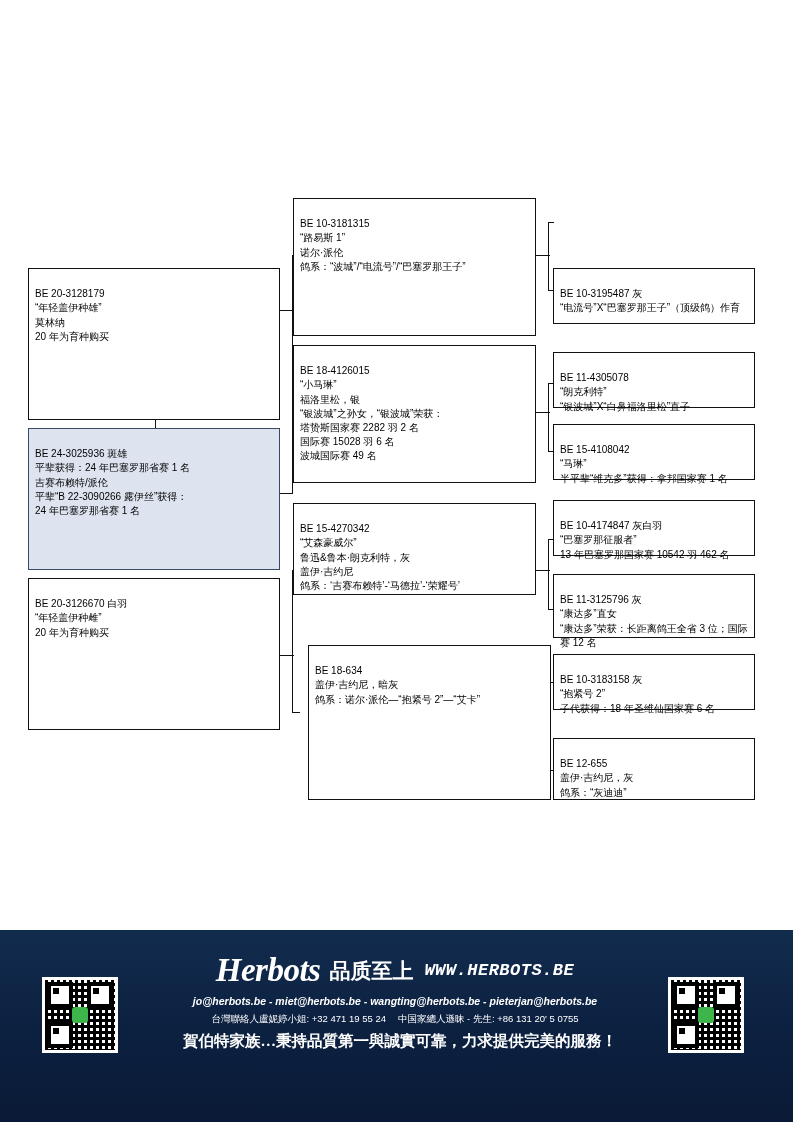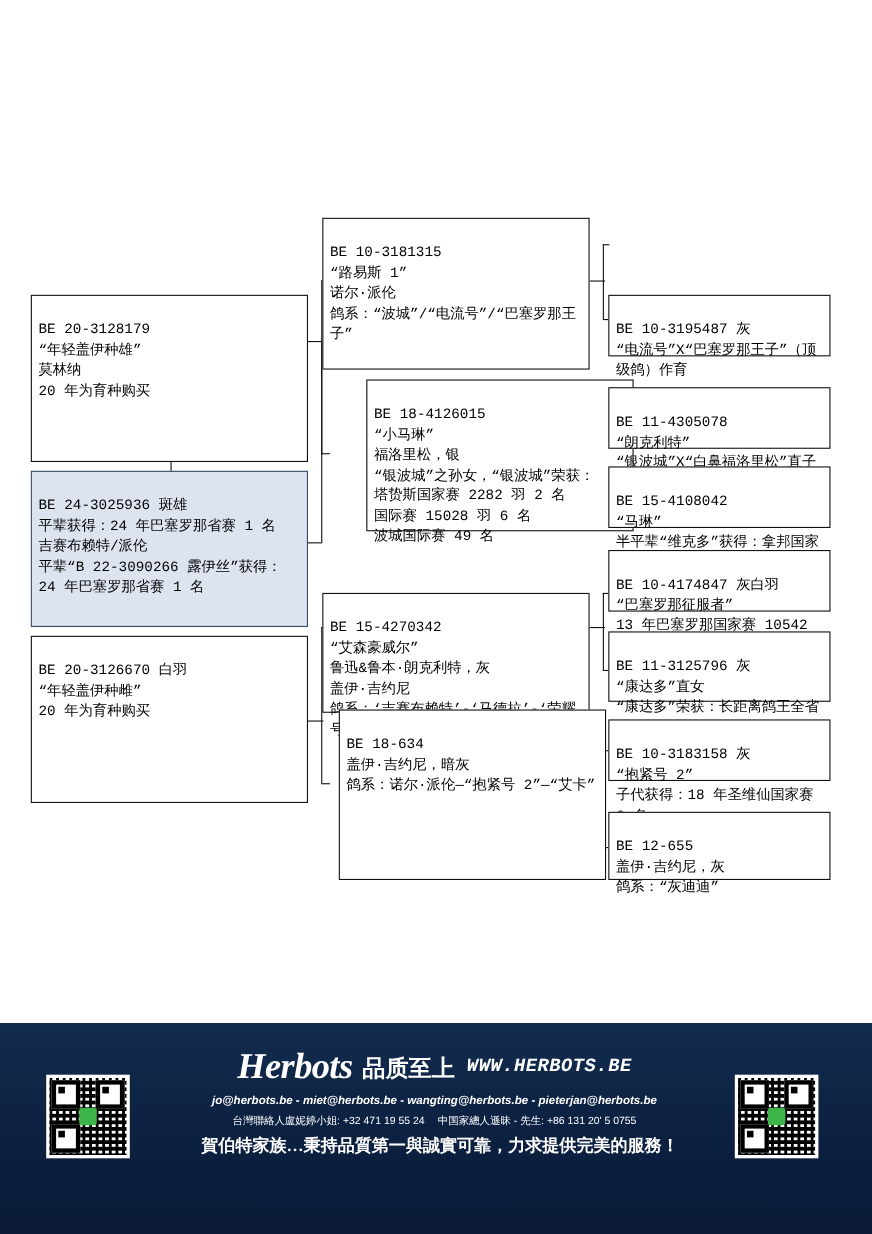--- a/index.html
+++ b/index.html
@@ -22,27 +22,26 @@
     top: 0;
     width: 793px;
     height: 930px;
   }
 
   .box {
     position: absolute;
     box-sizing: border-box;
     border: 1px solid #111111;
     background: #ffffff;
-    font-size: 13px;
+    font-size: 10px;
     line-height: 1.42;
     color: #000000;
     padding: 4px 5px 3px 6px;
     white-space: pre-line;
     letter-spacing: 0px;
-    font-family: Liberation Mono, monospace;
   }
   .box .ring {
     display: block;
   }
   .box.subject {
     background: #dde3ef;
     border: 1px solid #3a4a66;
   }
 
   .connector {
@@ -245,30 +244,30 @@
     <span class="ring">BE 20-3126670      白羽</span><span>“年轻盖伊种雌”
 20 年为育种购买</span>
   </div>
 
   <div class="box" style="left:293px; top:198px; width:243px; height:138px;">
     <span class="ring">BE 10-3181315</span><span>“路易斯 1”
 诺尔·派伦
 鸽系：“波城”/“电流号”/“巴塞罗那王子”</span>
   </div>
 
-  <div class="box" style="left:293px; top:345px; width:243px; height:138px;margin-left:40px;">
+  <div class="box" style="left:293px; top:345px; width:243px; height:138px;">
     <span class="ring">BE 18-4126015</span><span>“小马琳”
 福洛里松，银
 “银波城”之孙女，“银波城”荣获：
 塔贽斯国家赛 2282 羽 2 名
 国际赛 15028 羽 6 名
 波城国际赛 49 名</span>
   </div>
 
-  <div class="box" style="left:293px; top:503px; width:243px; height:109px;margin-top:36px;">
+  <div class="box" style="left:293px; top:503px; width:243px; height:92px;">
     <span class="ring">BE 15-4270342</span><span>“艾森豪威尔”
 鲁迅&amp;鲁本·朗克利特，灰
 盖伊·吉约尼
 鸽系：‘吉赛布赖特’-‘马德拉’-‘荣耀号’</span>
   </div>
 
   <div class="box" style="left:293px; top:645px; width:243px; height:155px;margin-left:15px;">
     <span class="ring">BE 18-634</span><span>盖伊·吉约尼，暗灰
 鸽系：诺尔·派伦—“抱紧号 2”—“艾卡”</span>
   </div>

